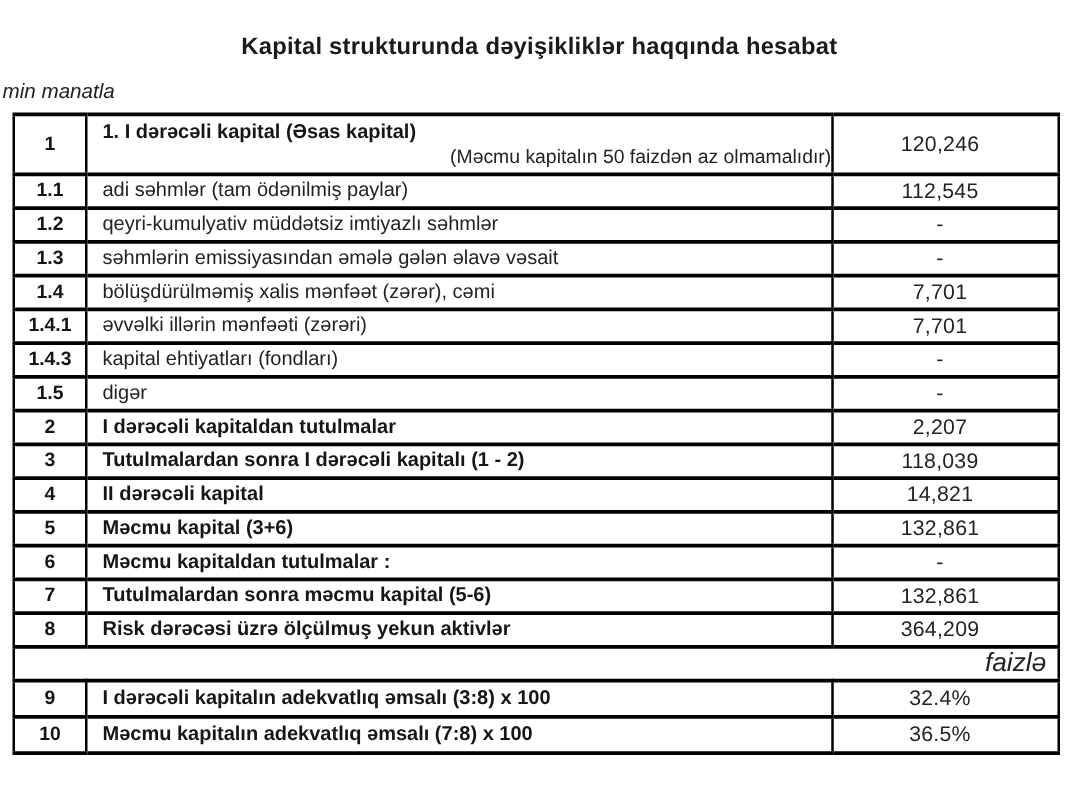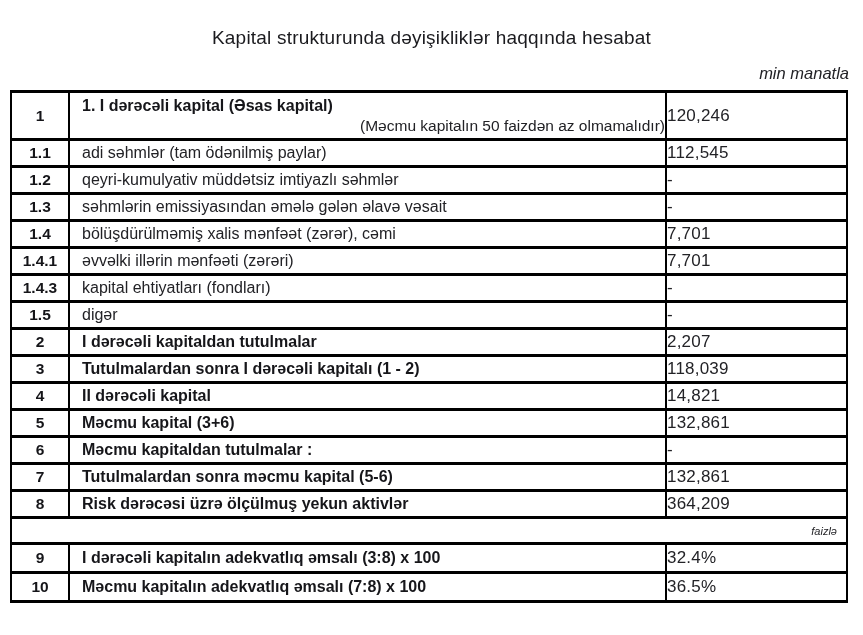--- a/index.html
+++ b/index.html
@@ -18,30 +18,29 @@
     height: 635px;
     overflow: hidden;
   }
   .report-title {
     position: absolute;
     top: 27px;
     left: 0;
     width: 863px;
     text-align: center;
     font-size: 19px;
-    font-weight: 400;
+    font-weight: 700;
     color: #1a1a1e;
     letter-spacing: 0.2px;
   }
   .unit-note-top {
     position: absolute;
     top: 64px;
-    left: 13px;
+    left: 2px;
     width: 836px;
-    text-align: right;
     font-style: italic;
     font-size: 16.5px;
     color: #222226;
   }
   table.capital-table {
     position: absolute;
     top: 90px;
     left: 10px;
     width: 836px;
     border-collapse: collapse;
@@ -79,32 +78,32 @@
   td.cell-label.bold { font-weight: 700; color: #16161a; }
   .label-sub {
     font-weight: 400;
     font-size: 15.5px;
     color: #222226;
     line-height: 20px;
     text-align: right;
   }
   .label-main { line-height: 21px; }
   td.cell-value {
-    text-align: left;
+    text-align: center;
     padding-right: 9px;
     font-size: 17px;
     font-weight: 400;
     color: #232327;
     letter-spacing: 0.2px;
   }
   td.sep-cell {
     text-align: right;
     padding-right: 9px;
     font-style: italic;
-    font-size: 11px;
+    font-size: 21px;
     color: #222226;
   }
 </style>
 </head>
 <body>
 
 <div class="page">
 
   <div class="report-title">Kapital strukturunda dəyişikliklər haqqında hesabat</div>
 

